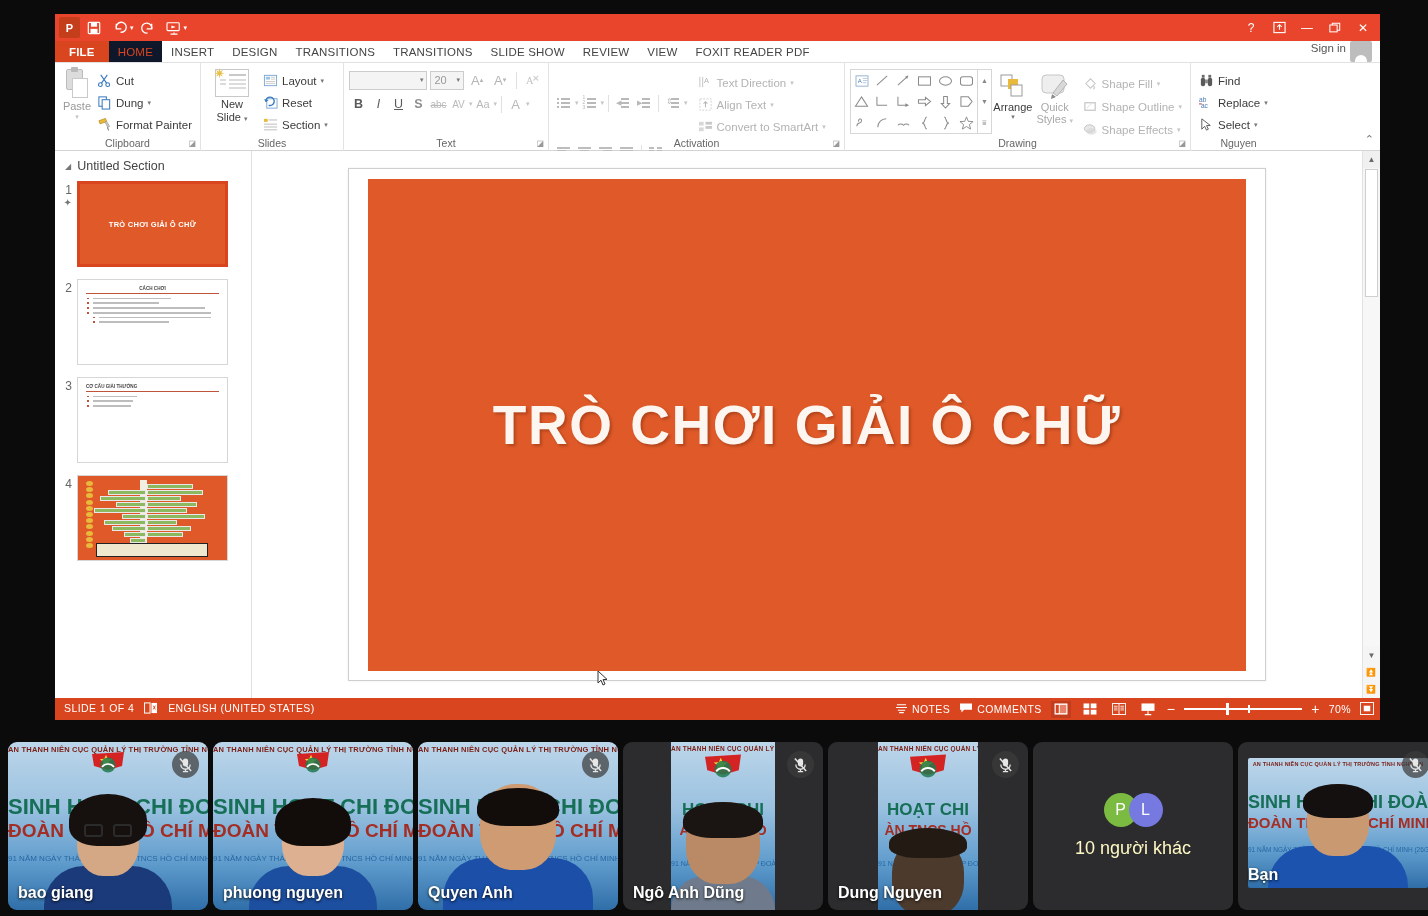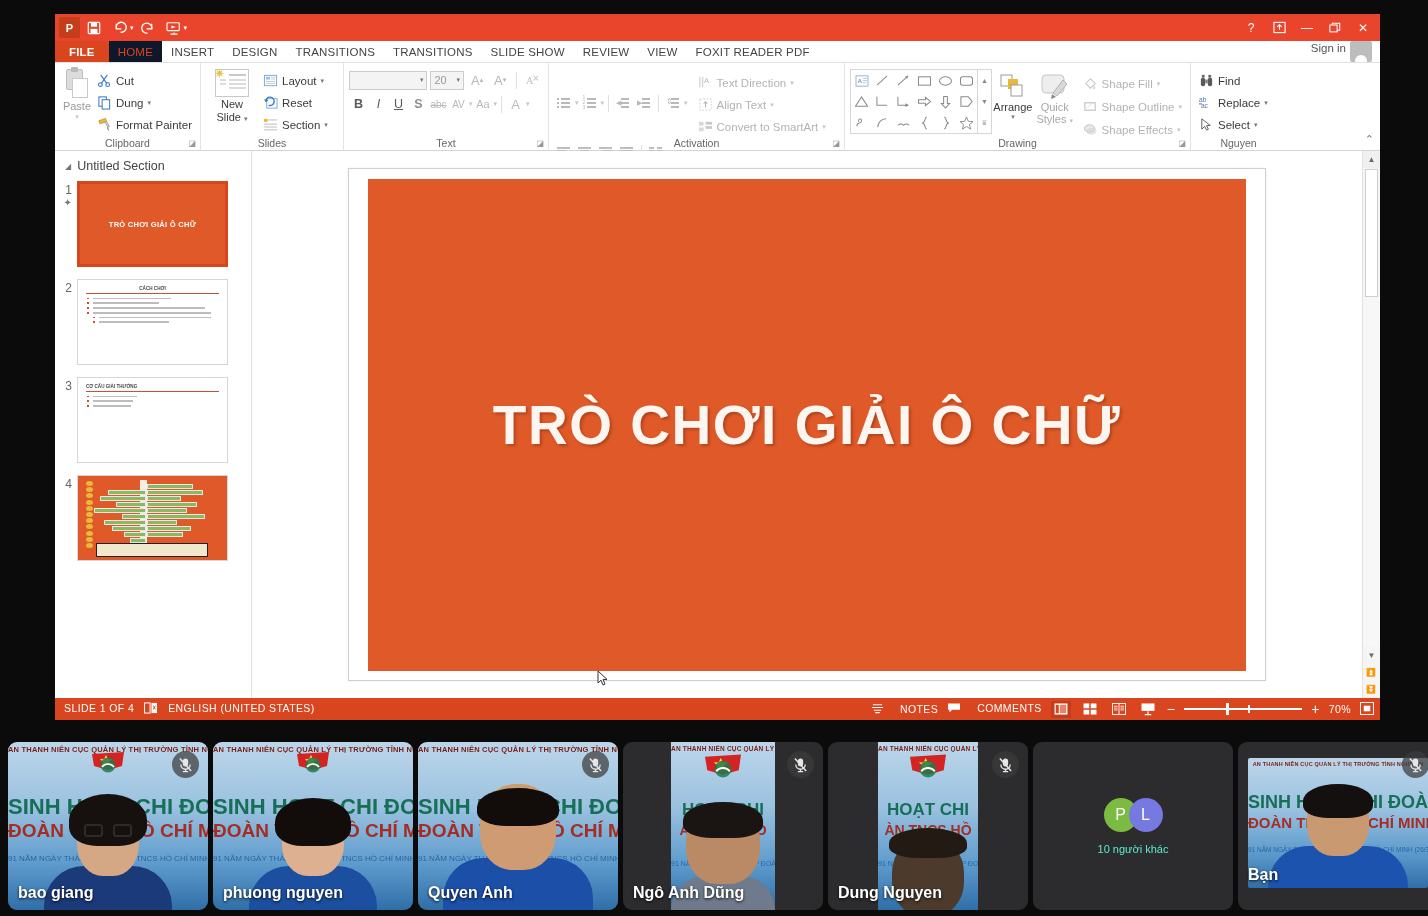--- a/index.html
+++ b/index.html
@@ -175,21 +175,21 @@
   .vs-track { position:absolute; left:0; right:0; top:146px; bottom:52px; background:#f7f7f7; }
   .vs-bottom { position:absolute; left:0; right:0; bottom:0; }
   .vs-bottom div { height:17px; display:flex; align-items:center; justify-content:center; font-size:8px;
                    color:#6a6a6a; }
 
   
   .statusbar { height:22px; background:#d9451f; display:flex; align-items:center; color:#fff; font-size:10.5px;
                letter-spacing:.4px; position:relative; }
   .sb-left { display:flex; align-items:flex-start; gap:10px; padding-left:9px; }
   .sb-right { position:absolute; right:6px; display:flex; align-items:center; gap:9px; }
-  .sb-item { display:flex; gap:16px; }
+  .sb-item { display:flex; align-items:center; gap:4px; }
   .view-btn { width:20px; height:17px; display:flex; align-items:center; justify-content:center; }
   .view-btn.active { background:#c23d1b; }
   .zoom-track { width:118px; height:1.5px; background:#fff; position:relative; }
   .zoom-handle { position:absolute; left:42px; top:-5px; width:3px; height:12px; background:#fff; }
   .zoom-mid { position:absolute; left:64px; top:-3px; width:1.5px; height:8px; background:#fff; }
 
   
   #videostrip { position:absolute; left:0; bottom:0; width:1428px; height:180px; background:#0b0b0b;
                 display:flex; align-items:center; gap:5px; padding:0 8px; }
   .tile { position:relative; width:200px; height:168px; border-radius:9px; background:#2c2c2e; overflow:hidden;
@@ -216,21 +216,21 @@
   .glasses i { position:absolute; top:0; width:19px; height:13px; border:2px solid #2b2b2b; border-radius:3px; }
   .tile-name { position:absolute; left:10px; bottom:8px; color:#fff; font-size:16px; font-weight:bold;
                text-shadow:0 1px 3px rgba(0,0,0,.9); white-space:nowrap; }
   .mic-badge { position:absolute; right:9px; top:9px; width:27px; height:27px; border-radius:50%;
                background:rgba(60,60,60,.72); display:flex; align-items:center; justify-content:center; }
   .others-tile { display:flex; flex-direction:column; align-items:center; justify-content:center; gap:11px; }
   .av-pair { display:flex; }
   .av { width:34px; height:34px; border-radius:50%; display:flex; align-items:center; justify-content:center;
         color:#fff; font-size:16px; }
   .av.b { margin-left:-9px; }
-  .others-lbl { color:#5eead4; font-size:11px; }
+  .others-lbl { color:#fef9c3; font-size:18px; }
   .tile.you .vbg { transform:scaleX(-1); }
   .tile.you .mirror-txt { transform:scaleX(-1); }
   .tile.you .inner-frame { position:absolute; left:10px; right:10px; top:16px; bottom:22px; overflow:hidden;
                            border-radius:2px; }
 </style>
 </head>
 <body>
 
 <div id="screen">
 

